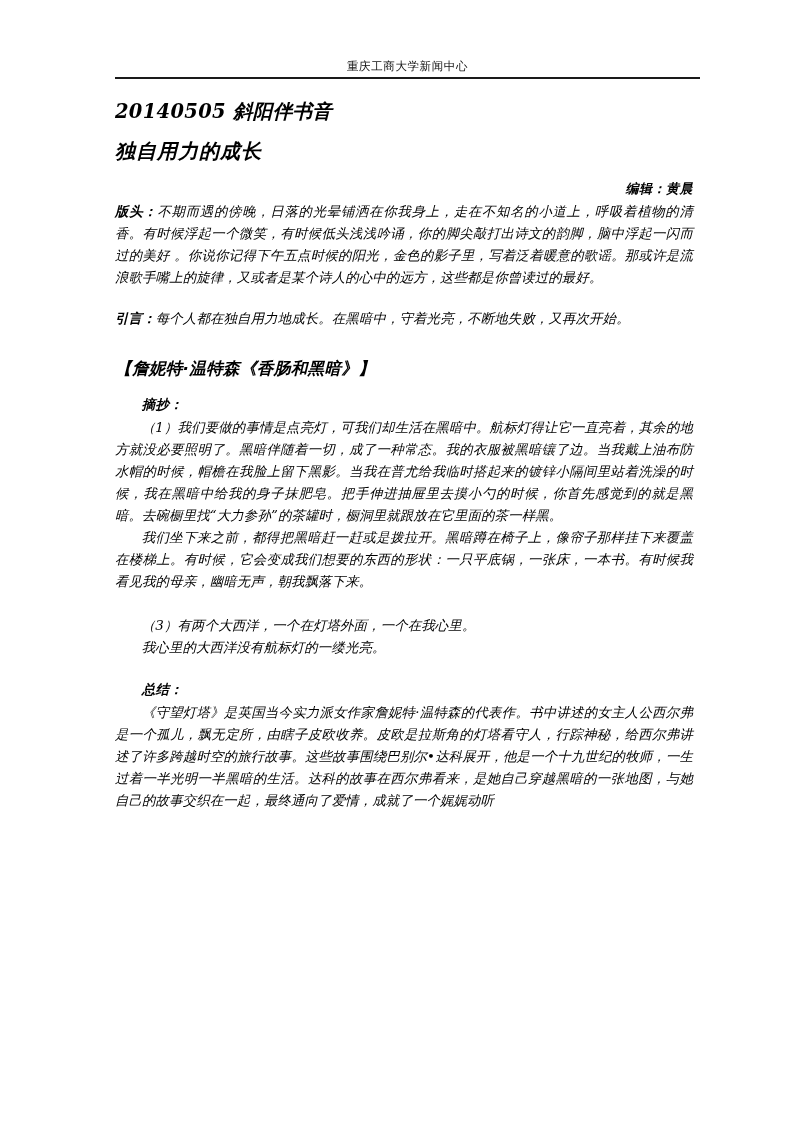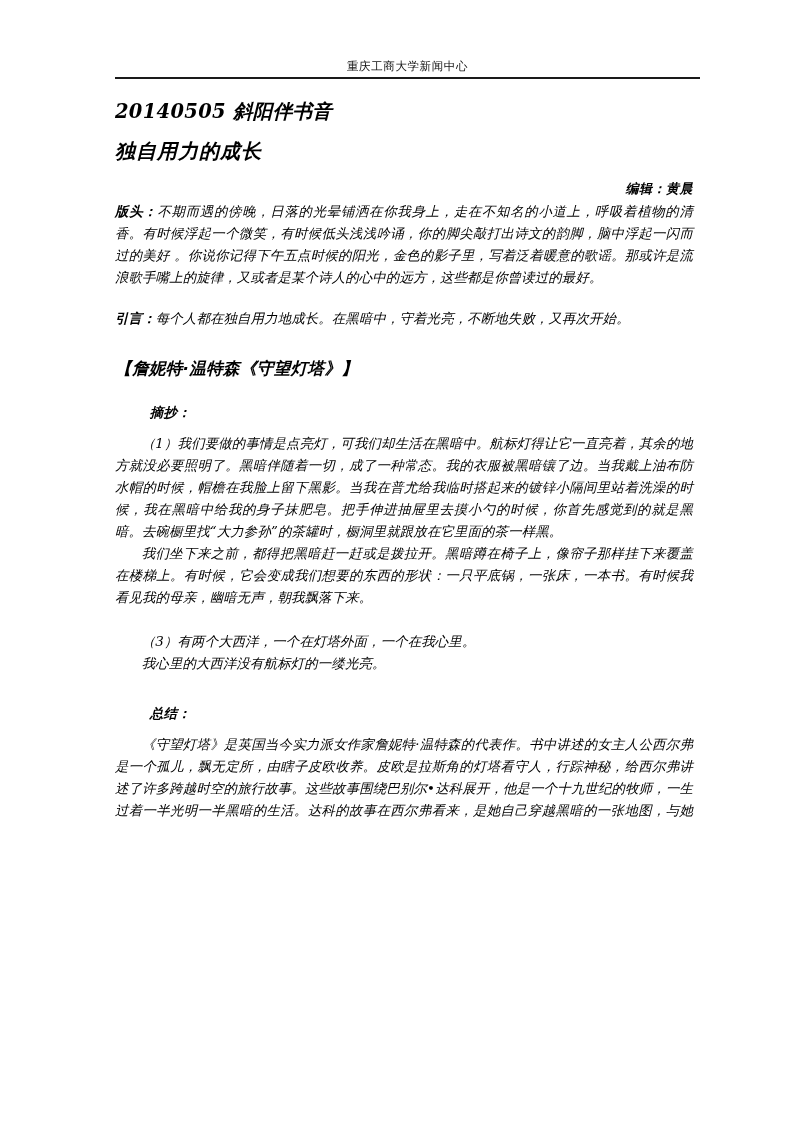--- a/index.html
+++ b/index.html
@@ -109,21 +109,21 @@
     font-size: 16.5px;
     line-height: 26px;
     margin: 0;
     letter-spacing: 0.4px;
   }
   .sub-label {
     font-family: "DejaVu Sans", "Liberation Sans", sans-serif;
     font-weight: bold;
     font-size: 13.4px;
     line-height: 24px;
-    margin: 8px;
+    margin: 0;
     padding-left: 2em;
     letter-spacing: 0.3px;
   }
 </style>
 </head>
 <body>
 
 <div class="page">
 
   <div class="header-block">
@@ -140,21 +140,21 @@
     <div class="editor-line">编辑：黄晨</div>
 
     <p class="para"><span class="lead-label">版头：</span><span>不期而遇的傍晚，日落的光晕铺洒在你我身上，走在不知名的小道上，呼吸着植物的清香。有时候浮起一个微笑，有时候低头浅浅吟诵，你的脚尖敲打出诗文的韵脚，脑中浮起一闪而过的美好 。你说你记得下午五点时候的阳光，金色的影子里，写着泛着暖意的歌谣。那或许是流浪歌手嘴上的旋律，又或者是某个诗人的心中的远方，这些都是你曾读过的最好。</span></p>
 
     <div class="gap-md"></div>
 
     <p class="para"><span class="lead-label">引言：</span><span>每个人都在独自用力地成长。在黑暗中，守着光亮，不断地失败，又再次开始。</span></p>
 
     <div class="gap-lg"></div>
 
-    <h3 class="book-heading">【詹妮特·温特森《守望灯塔》】</h3>
+    <h3 class="book-heading">【詹妮特·温特森《香肠和黑暗》】</h3>
 
     <div class="gap-sm"></div>
 
     <p class="sub-label">摘抄：</p>
 
     <p class="para para-indent">（1）我们要做的事情是点亮灯，可我们却生活在黑暗中。航标灯得让它一直亮着，其余的地方就没必要照明了。黑暗伴随着一切，成了一种常态。我的衣服被黑暗镶了边。当我戴上油布防水帽的时候，帽檐在我脸上留下黑影。当我在普尤给我临时搭起来的镀锌小隔间里站着洗澡的时候，我在黑暗中给我的身子抹肥皂。把手伸进抽屉里去摸小勺的时候，你首先感觉到的就是黑暗。去碗橱里找“大力参孙”的茶罐时，橱洞里就跟放在它里面的茶一样黑。</p>
     <p class="para para-indent">我们坐下来之前，都得把黑暗赶一赶或是拨拉开。黑暗蹲在椅子上，像帘子那样挂下来覆盖在楼梯上。有时候，它会变成我们想要的东西的形状：一只平底锅，一张床，一本书。有时候我看见我的母亲，幽暗无声，朝我飘落下来。</p>
 
     <div class="gap-sm"></div>
 

